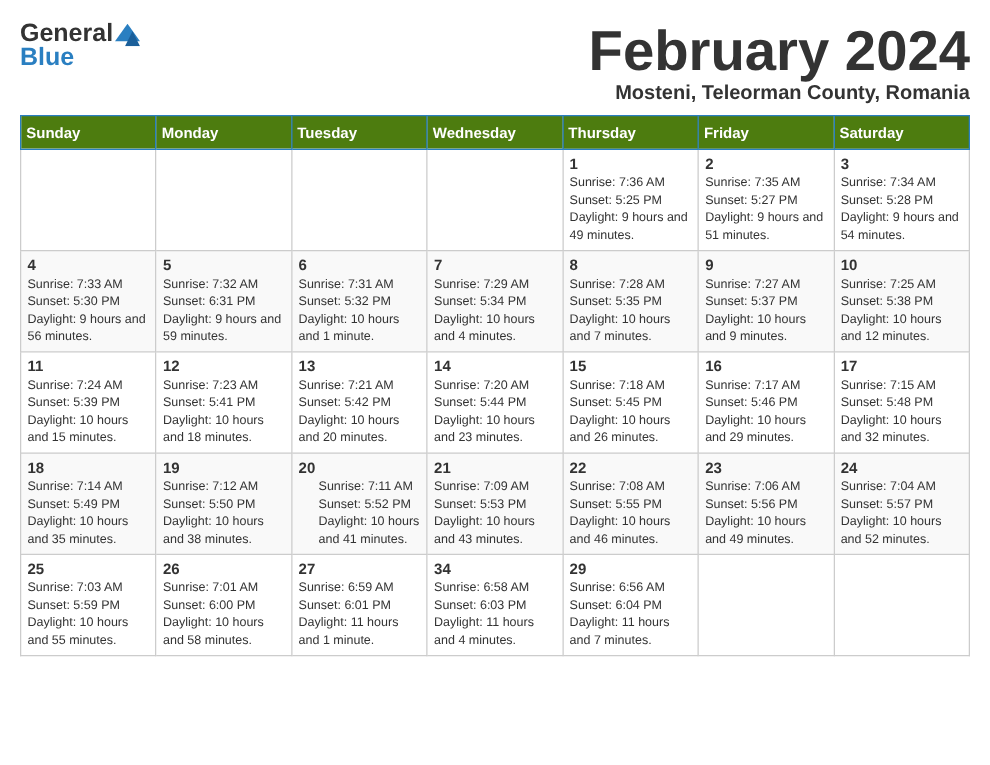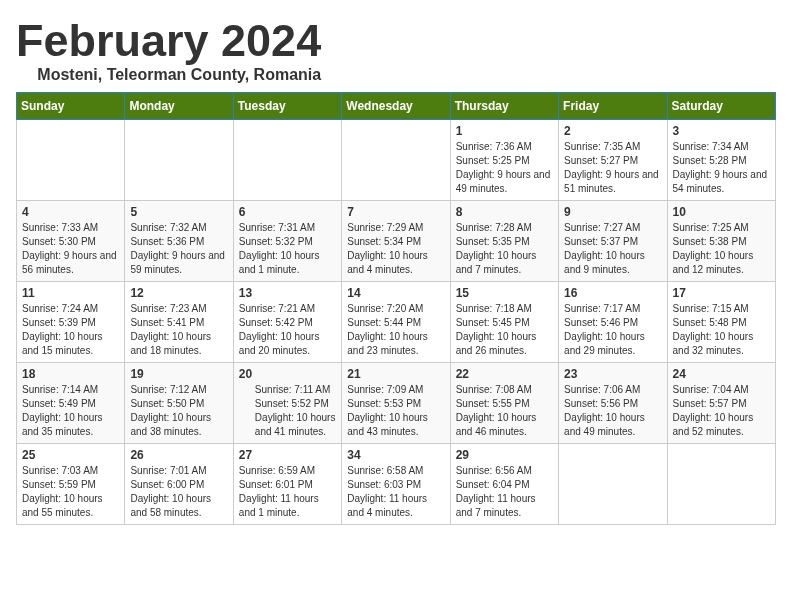--- a/index.html
+++ b/index.html
@@ -73,20 +73,30 @@
       background-color: #f9f9f9;
     }
     .empty-cell {
       background-color: #fff;
     }
   </style>
 </head>
 <body>
 
 <div class="header">
+  <div class="logo">
+    <div style="display:flex; align-items:center;">
+      <span style="font-size:20px; font-weight:bold; color:#333;">General</span>
+      <svg width="20" height="18" viewBox="0 0 20 18" style="margin: 0 2px;">
+        <polygon points="10,0 20,14 0,14" fill="#2a7fc1"></polygon>
+        <polygon points="14,6 20,18 8,18" fill="#1a5f9a"></polygon>
+      </svg>
+    </div>
+    <span style="font-size:20px; font-weight:bold; color:#2a7fc1; margin-top:-4px;">Blue</span>
+  </div>
   <div class="title-block">
     <div class="month-title">February 2024</div>
     <div class="location-title">Mosteni, Teleorman County, Romania</div>
   </div>
 </div>
 
 <table>
   <thead>
     <tr id="header-row">
     <th>Sunday</th>
@@ -126,21 +136,21 @@
       <tr>
         <td>
           <span class="day-number">4</span>
           <div class="day-info" style="white-space: pre-line;">Sunrise: 7:33 AM
 Sunset: 5:30 PM
 Daylight: 9 hours and 56 minutes.</div>
         </td>
         <td>
           <span class="day-number">5</span>
           <div class="day-info" style="white-space: pre-line;">Sunrise: 7:32 AM
-Sunset: 5:36 PM
+Sunset: 6:31 PM
 Daylight: 9 hours and 59 minutes.</div>
         </td>
         <td>
           <span class="day-number">6</span>
           <div class="day-info" style="white-space: pre-line;">Sunrise: 7:31 AM
 Sunset: 5:32 PM
 Daylight: 10 hours and 1 minute.</div>
         </td>
         <td>
           <span class="day-number">7</span>

